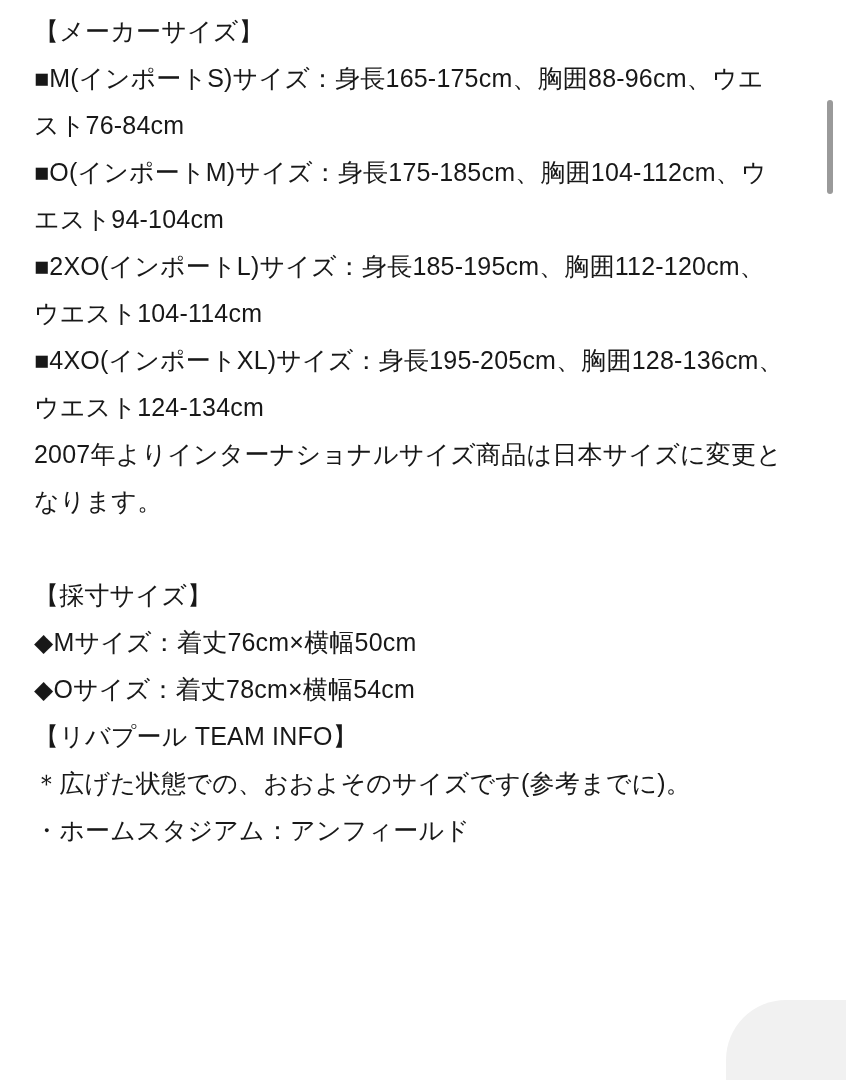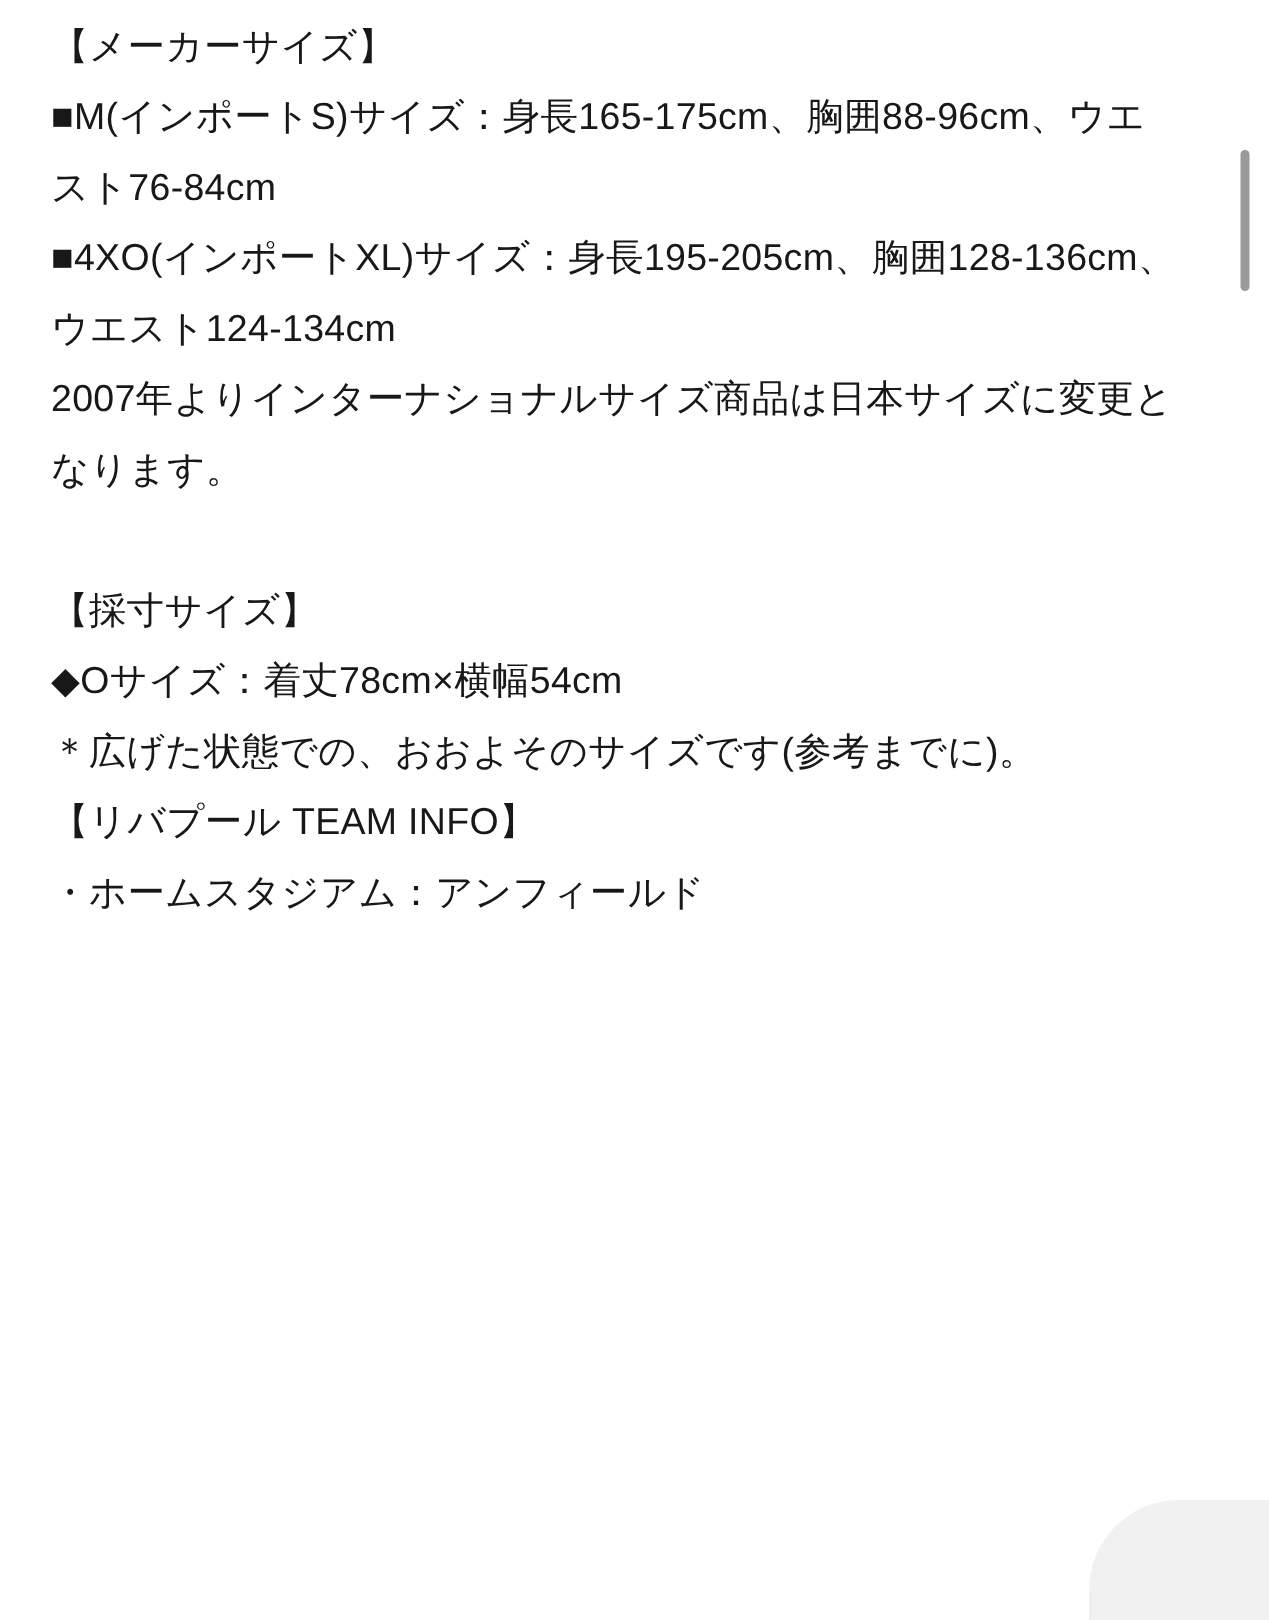--- a/index.html
+++ b/index.html
@@ -79,30 +79,33 @@
 </style>
 </head>
 <body>
 
 <div class="page">
 
   <div class="content">
 
     <p class="line">【メーカーサイズ】</p>
     <p class="line wrap">■M(インポートS)サイズ：身長165-175cm、胸囲88-96cm、ウエスト76-84cm</p>
+    <p class="line wrap">■O(インポートM)サイズ：身長175-185cm、胸囲104-112cm、ウエスト94-104cm</p>
+    <p class="line wrap">■2XO(インポートL)サイズ：身長185-195cm、胸囲112-120cm、ウエスト104-114cm</p>
     <p class="line wrap">■4XO(インポートXL)サイズ：身長195-205cm、胸囲128-136cm、ウエスト124-134cm</p>
     <p class="line wrap">2007年よりインターナショナルサイズ商品は日本サイズに変更となります。</p>
 
     <div class="spacer"></div>
 
     <p class="line">【採寸サイズ】</p>
+    <p class="line">◆Mサイズ：着丈76cm×横幅50cm</p>
     <p class="line">◆Oサイズ：着丈78cm×横幅54cm</p>
+    <p class="line">【リバプール TEAM INFO】</p>
+
     <p class="line">＊広げた状態での、おおよそのサイズです(参考までに)。</p>
-
-    <p class="line">【リバプール TEAM INFO】</p>
     <p class="line last-line">・ホームスタジアム：アンフィールド</p>
 
   </div>
 
   <div class="corner-shape"></div>
 
   <div class="scrollbar-track">
     <div class="scrollbar-thumb"></div>
   </div>
 

